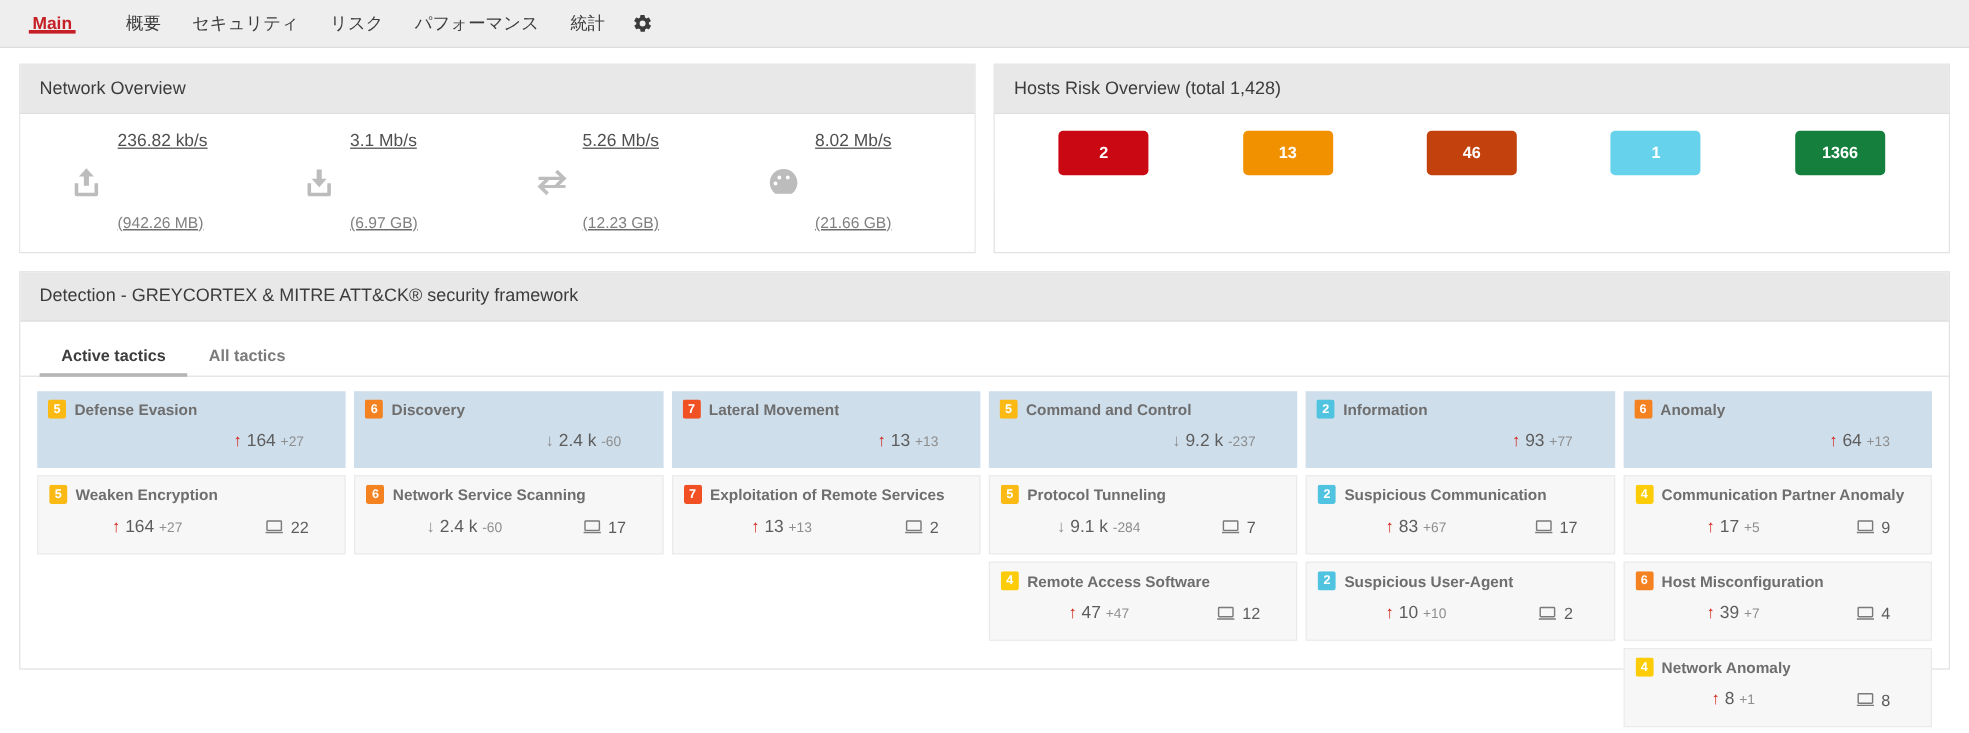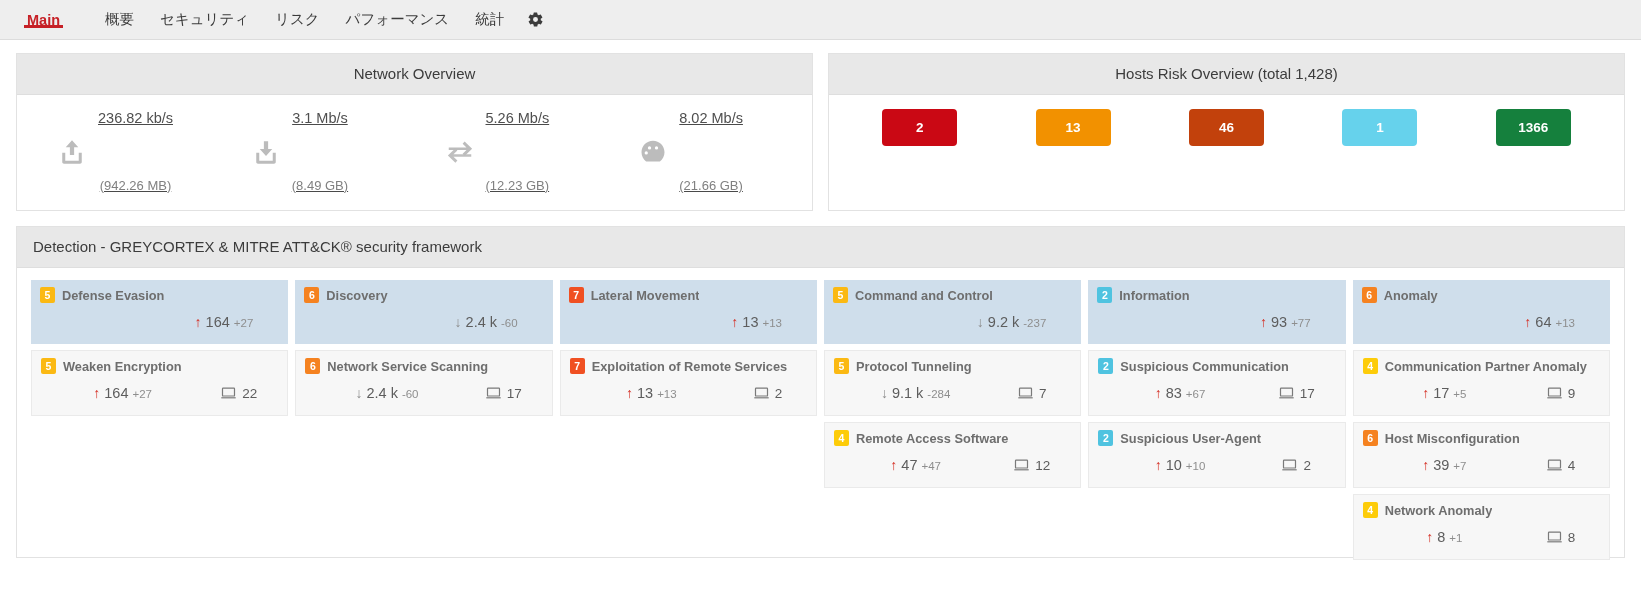--- a/index.html
+++ b/index.html
@@ -56,21 +56,20 @@
   .row-top {
     display: flex;
     gap: 15px;
     padding: 13px 16px 0 16px;
   }
   .panel {
     background: #ffffff;
     border: 1px solid #e2e2e2;
     flex: 1 1 0;
     min-width: 0;
-    text-align: center;
   }
   .panel-head {
     background: #e8e8e8;
     padding: 11px 16px 12px 16px;
     font-size: 15px;
     color: #3c3c3c;
     border-bottom: 1px solid #dedede;
   }
   .panel-body { background: #fff; }
 
@@ -263,21 +262,21 @@
           </div>
         </div>
 
         <div class="net-stat">
           <svg class="net-icon" viewBox="0 0 24 24" fill="currentColor">
             <path d="M12 15.2l-5-5.6h3.3V3.4h3.4v6.2H17z"></path>
             <path d="M4.2 12.6v7.3c0 .8.6 1.4 1.4 1.4h12.8c.8 0 1.4-.6 1.4-1.4v-7.3h-2.4v6.3H6.6v-6.3z"></path>
           </svg>
           <div class="net-txt">
             <div class="net-rate">3.1 Mb/s</div>
-            <div class="net-total">(8.49 GB)</div>
+            <div class="net-total">(6.97 GB)</div>
           </div>
         </div>
 
         <div class="net-stat">
           <svg class="net-icon" viewBox="0 0 24 24" fill="currentColor">
             <path d="M3 8.3h14.2l-3.1-3 1.6-1.7 6 5.8-6 5.7-1.6-1.7 3.1-3H3z"></path>
             <path d="M21 15.8H6.8l3.1 3-1.6 1.7-6-5.8 6-5.7 1.6 1.7-3.1 3H21z" opacity="0.95"></path>
           </svg>
           <div class="net-txt">
             <div class="net-rate">5.26 Mb/s</div>
@@ -330,20 +329,28 @@
         </div>
       </div>
     </div>
   </div>
 
 </div>
 
 <div class="detection">
   <div class="panel-head">Detection - GREYCORTEX &amp; MITRE ATT&amp;CK® security framework</div>
 
+  <div class="tabs">
+    <div class="tab active">
+      <span>Active tactics</span>
+    </div>
+    <div class="tab">
+      <span>All tactics</span>
+    </div>
+  </div>
 
   <div class="matrix" id="matrix">
       <div class="mcol">
         <div class="tactic">
           <div class="card-head">
             <span class="sev" style="background:#fbb913">5</span>
             <span class="card-title">Defense Evasion</span>
           </div>
           <div class="card-metrics">
             <div class="metric-flows">

